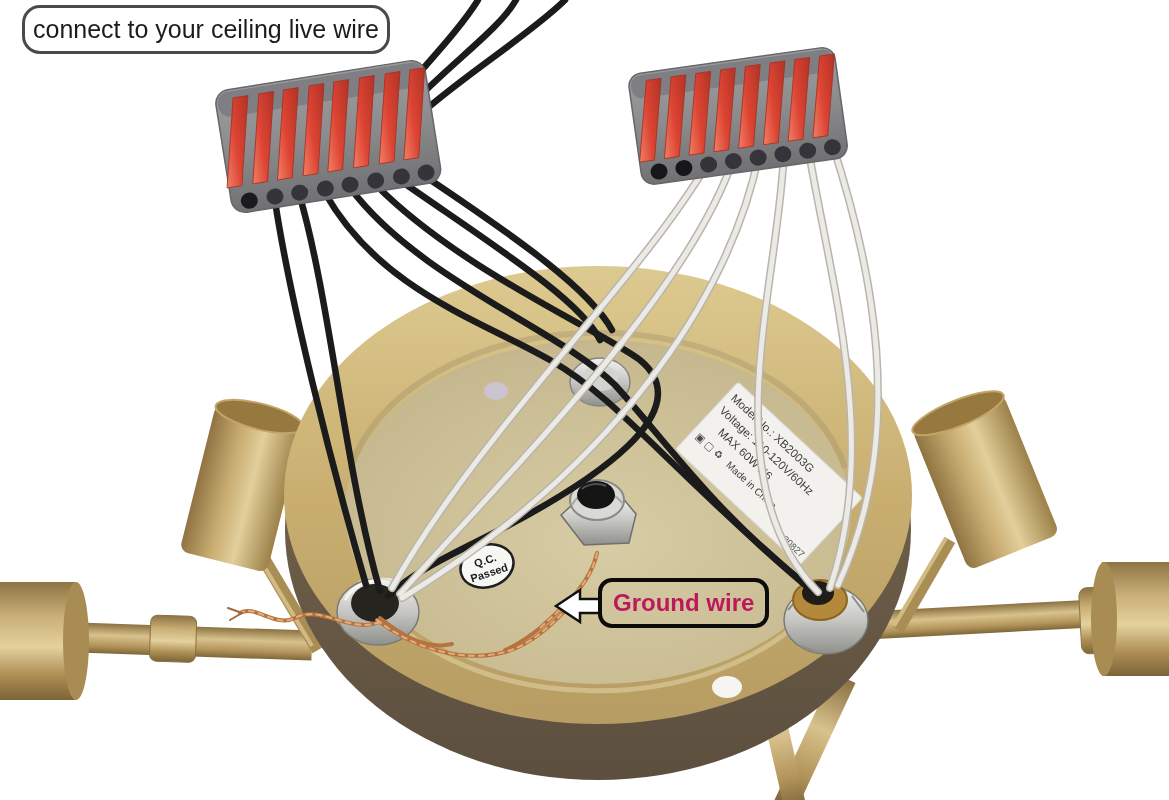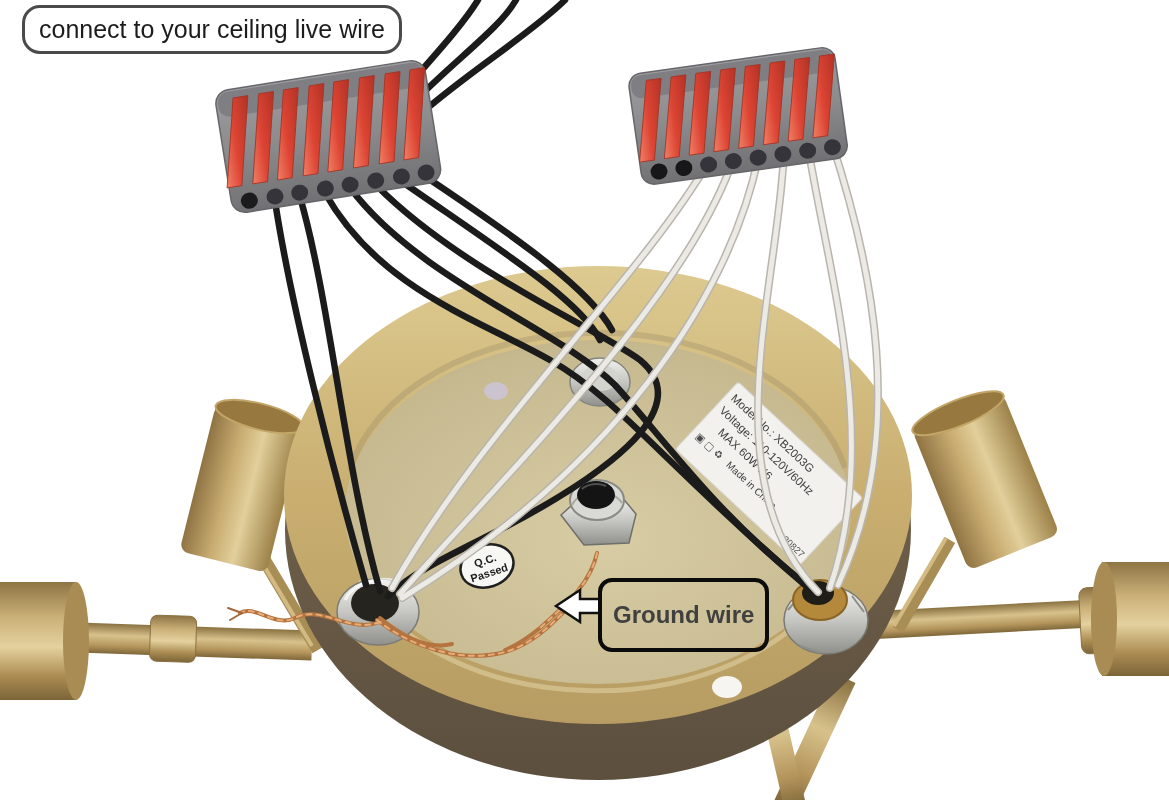--- a/index.html
+++ b/index.html
@@ -1,26 +1,26 @@
 <!DOCTYPE html>
 <html><head>
 <meta charset="utf-8">
 <style>
   html,body{margin:0;padding:0;background:#ffffff;}
   #stage{position:relative;width:1169px;height:800px;overflow:hidden;background:#ffffff;
          font-family:"Liberation Sans",sans-serif;}
   #scene{position:absolute;left:0;top:0;}
   .label-box{position:absolute;border:3px solid #4a4a4a;border-radius:18px;
              background:rgba(255,255,255,0.92);color:#1c1c1c;font-size:25px;
-             padding:7px 14px;white-space:nowrap;z-index:5;}
+             padding:7px 8px;white-space:nowrap;z-index:5;}
   .label-live{left:22px;top:5px;}
   .label-null{left:757px;top:3px;}
   .ground-box{position:absolute;left:598px;top:578px;border:4px solid #0b0b0b;
-              border-radius:14px;background:transparent;color:#404040;
-              font-size:24px;font-weight:bold;padding:19px 11px;white-space:nowrap;z-index:5;}
+              border-radius:14px;background:transparent;color:#be185d;
+              font-size:24px;font-weight:bold;padding:7px 11px;white-space:nowrap;z-index:5;}
   svg text{font-family:"Liberation Sans","DejaVu Sans",sans-serif;}
 </style>
 </head>
 <body>
 
 <div id="stage">
 
 <svg id="scene" width="1169" height="800" viewBox="0 0 1169 800" xmlns="http://www.w3.org/2000/svg">
   <defs>
     <linearGradient id="goldFace" x1="0" y1="0" x2="0" y2="1">

